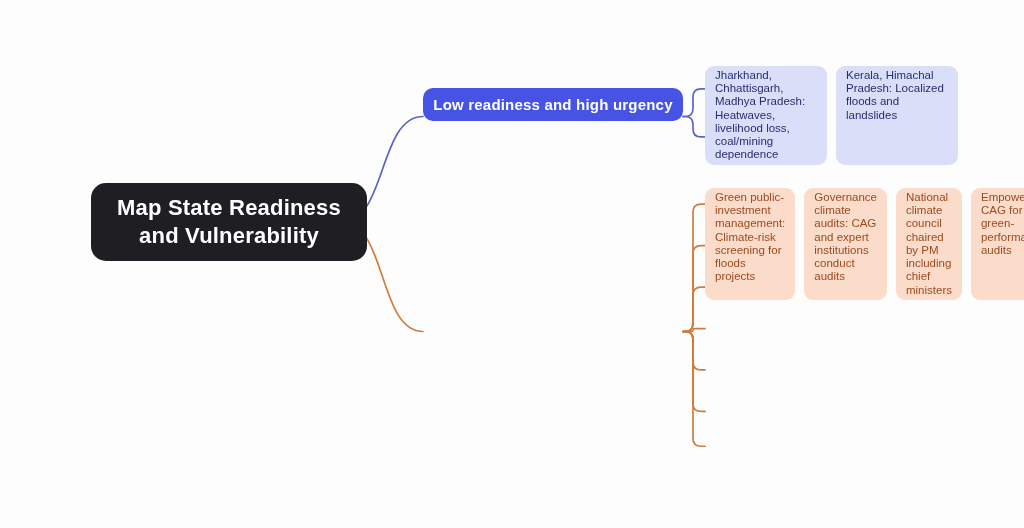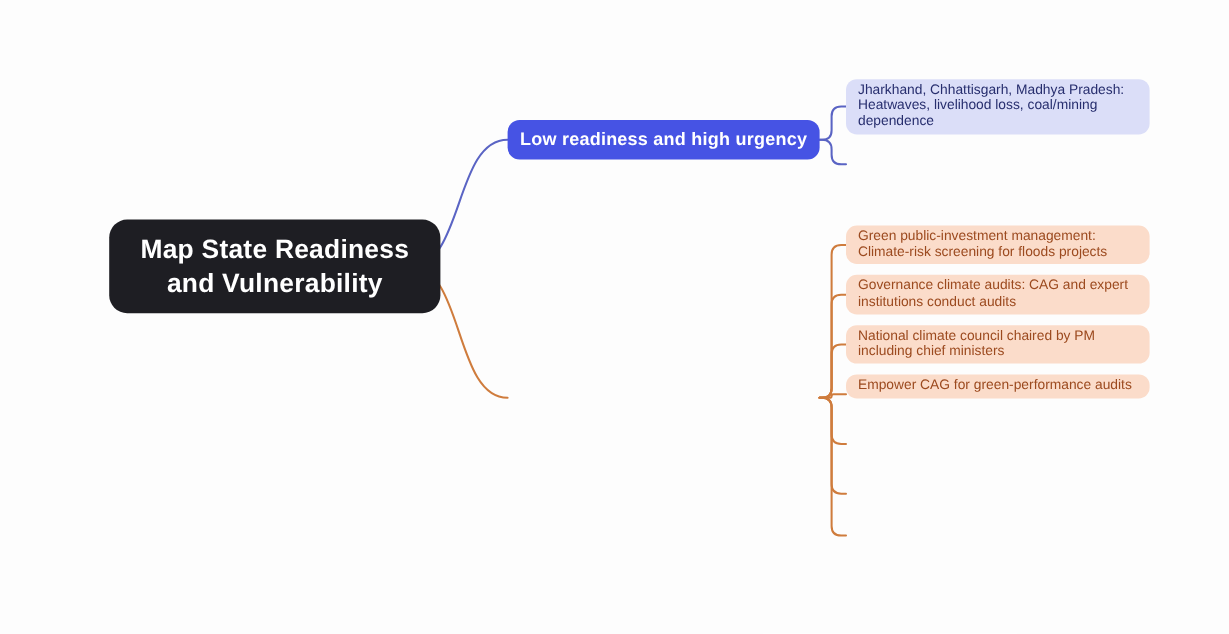--- a/index.html
+++ b/index.html
@@ -21,25 +21,25 @@
     padding:0 14px;
     letter-spacing:.2px;
     margin-left:25px;
   }
   .branch-node{
     left:423px;width:260px;height:33px;
     border-radius:10px;
     display:flex;align-items:center;justify-content:center;text-align:center;
     font-size:15px;font-weight:700;letter-spacing:.2px;
   }
-  .branch-node.b0{top:100px;background:var(--branch1-bg,#4653e4);color:var(--branch1-text,#fff);align-items:center;}
+  .branch-node.b0{top:88px;background:var(--branch1-bg,#4653e4);color:var(--branch1-text,#fff);align-items:center;}
   .branch-node.b1{top:315px;background:var(--branch2-bg,#f2661f);color:var(--branch2-text,#fff);}
   .children{
     position:absolute;left:705px;width:253px;
-    display:flex;flex-direction:column;gap:9px;z-index:1;
+    display:flex;flex-direction:row;gap:9px;z-index:1;
   }
   .children.g0{top:66px;}
   .children.g1{top:188px;}
   .leaf{
     box-sizing:border-box;width:253px;
     border-radius:9px;
     padding:3px 10px;
     font-size:11.5px;line-height:1.15;
   }
   .g0 .leaf{background:var(--branch1-tint,#dbdef8);color:var(--branch1-tint-text,#272e6e);}
@@ -68,20 +68,21 @@
     <span>Map State Readiness and Vulnerability</span>
   </div>
 
   <div class="node branch-node b0">
     <span>Low readiness and high urgency</span>
   </div>
 
 
   <div class="children g0">
     <div class="leaf"><span>Jharkhand, Chhattisgarh, Madhya Pradesh: Heatwaves, livelihood loss, coal/mining dependence</span></div>
+    <div class="leaf"><span>Kerala, Himachal Pradesh: Localized floods and landslides</span></div>
   </div>
 
   <div class="children g1">
     <div class="leaf"><span>Green public-investment management: Climate-risk screening for floods projects</span></div>
     <div class="leaf"><span>Governance climate audits: CAG and expert institutions conduct audits</span></div>
     <div class="leaf"><span>National climate council chaired by PM including chief ministers</span></div>
     <div class="leaf"><span>Empower CAG for green-performance audits</span></div>
   </div>
 
 </div>

